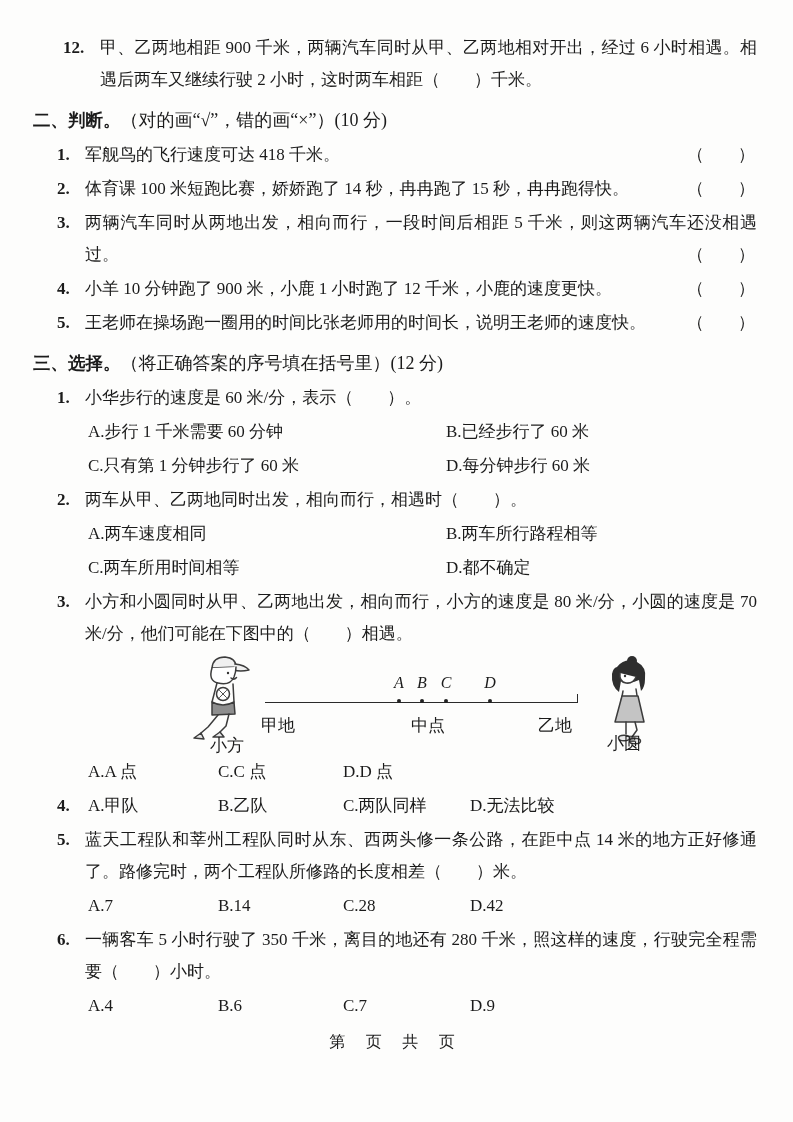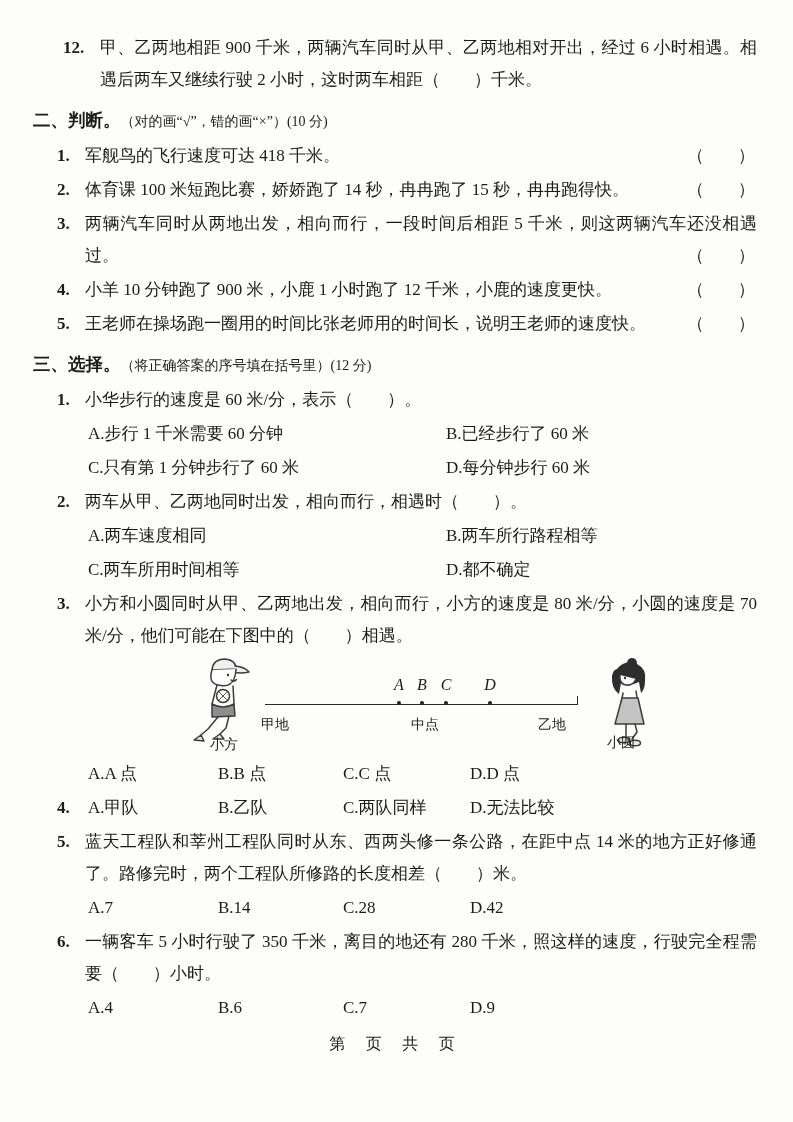--- a/index.html
+++ b/index.html
@@ -14,28 +14,28 @@
     overflow: hidden;
   }
   .q { position: relative; font-size: 17px; line-height: 32px; text-align: justify; }
   .qnum { position: absolute; left: 24px; font-weight: bold; }
   .jitem, .citem { padding-left: 52px; margin-bottom: 2px; }
   .q12 { padding-left: 67px; }
   .q12 .qnum { left: 30px; }
   .bracket { position: absolute; right: 2px; bottom: 0; white-space: pre; }
   .sec-header { font-size: 17px; line-height: 32px; margin: 8px 0 2px 0; }
   .sec-title { font-weight: bold; font-size: 17.5px; text-align: right; }
-  .sec-hint { font-size: 14px; }
+  .sec-hint { font-size: 18px; }
   .opts { font-size: 17px; line-height: 32px; margin-left: 55px; margin-bottom: 2px; display: grid; }
   .opts2 { grid-template-columns: 358px auto; }
   .opts4 { grid-template-columns: 130px 125px 127px auto; }
   .opt { white-space: nowrap; }
 
   .diagram { position: relative; height: 104px; margin-top: 2px; }
-  .dg-label { position: absolute; font-size: 14px; white-space: nowrap; }
+  .dg-label { position: absolute; font-size: 17px; white-space: nowrap; }
   .dg-point-label { position: absolute; top: 22px; width: 20px; text-align: center;
                     font-size: 16px; font-style: italic; font-family: "Liberation Serif", serif; }
   .dg-line { position: absolute; left: 232px; top: 50px; width: 313px; border-top: 1.5px solid #2a2a2a; }
   .dg-tick { position: absolute; left: 544px; top: 42px; height: 9px; border-left: 1.5px solid #2a2a2a; }
   .dg-dot { position: absolute; top: 47px; width: 4px; height: 4px; background: #222; border-radius: 50%; }
   .dg-fig { position: absolute; }
 
   .footer {
     text-align: center;
     font-family: "Liberation Sans", "DejaVu Sans", sans-serif;
@@ -163,21 +163,20 @@
         <path d="M27 68 L27 80 M36 68 L38 76 L33 83"></path>
         <ellipse cx="25" cy="84" rx="5.5" ry="2.8" fill="#eaeaea"></ellipse>
         <ellipse cx="36" cy="87" rx="5.5" ry="2.8" fill="#eaeaea"></ellipse>
       </g>
     </svg>
     <span class="dg-label" style="left:574px; top:80px;">小圆</span>
   </div>
 
   <div class="opts opts4">
     <span class="opt">A.A 点</span>
-    <span class="opt">B.B 点</span>
     <span class="opt">C.C 点</span>
     <span class="opt">D.D 点</span>
   </div>
 
   <div class="q citem">
     <span class="qnum">4.</span>
   </div>
   <div class="opts opts4">
     <span class="opt">A.甲队</span>
     <span class="opt">B.乙队</span>

